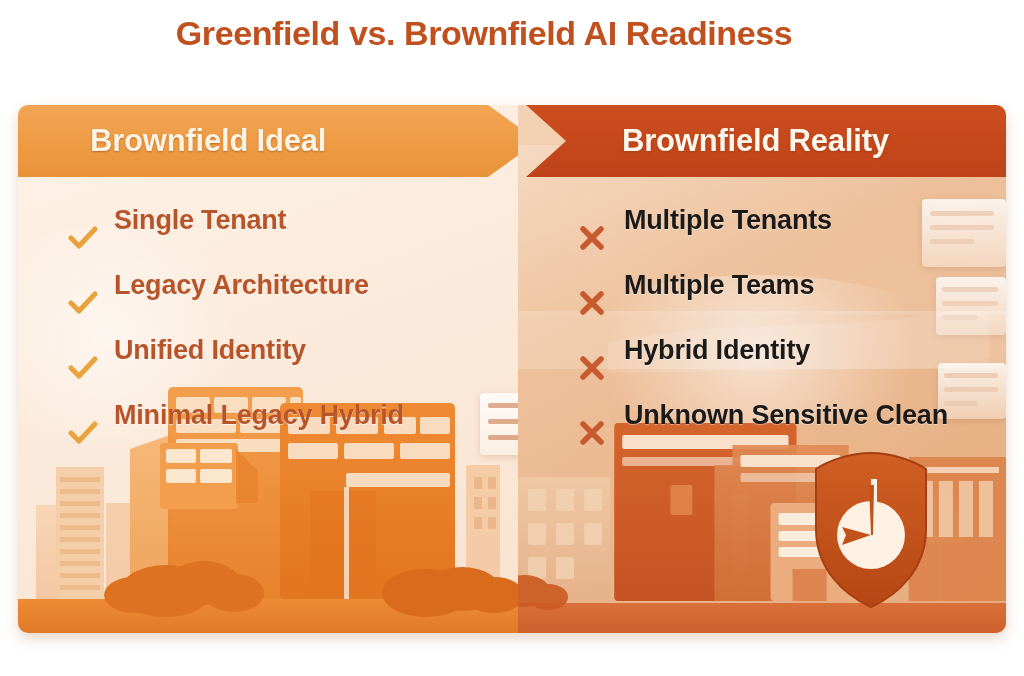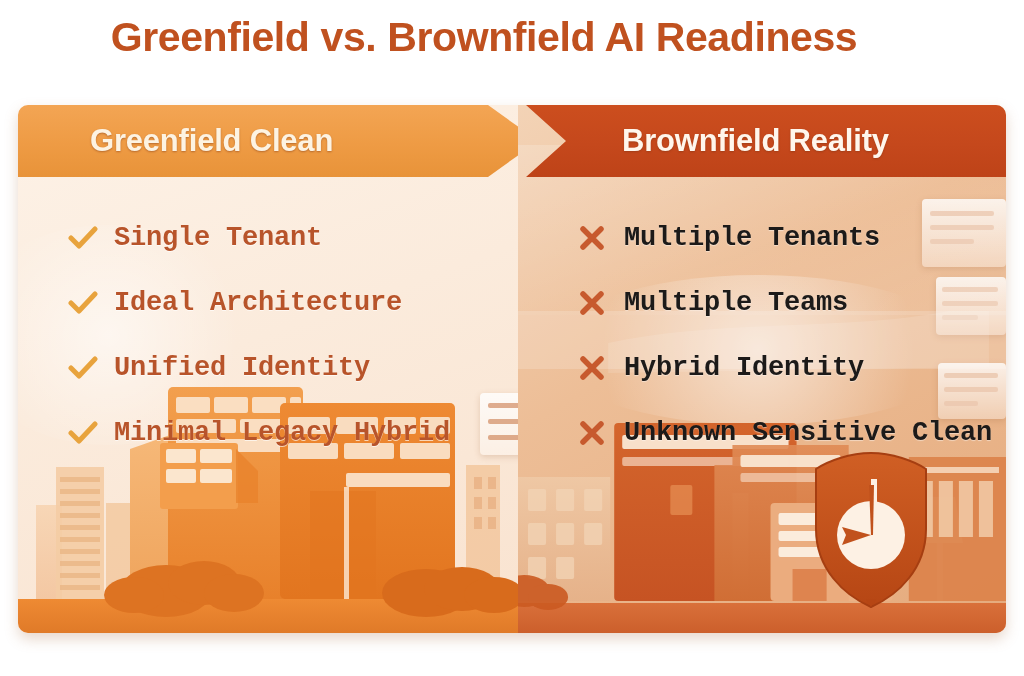--- a/index.html
+++ b/index.html
@@ -7,21 +7,21 @@
     width:1024px;height:676px;overflow:hidden;
     background:#ffffff;
     font-family:"Liberation Sans", sans-serif;
     position:relative;
   }
 
   
   .title{
     position:absolute;left:0;top:14px;width:968px;
     text-align:center;
-    font-size:41px;
+    font-size:34px;
     font-weight:bold;
     letter-spacing:-0.4px;
     color:#C0511F;
     text-shadow:0 1px 0 rgba(255,255,255,.8);
     white-space:nowrap;
   }
 
   
   .card{
     position:absolute;left:18px;top:105px;
@@ -56,21 +56,21 @@
   .banner-text{
     font-size:31px;font-weight:bold;color:#FDF3E2;
     text-shadow:0 1px 2px rgba(120,50,20,.45);
     white-space:nowrap;letter-spacing:-0.2px;
   }
   .banner-text.dark{color:#FFF6EC;}
 
   
   .list{position:absolute;left:50px;top:100px;z-index:5;}
   .list.right{left:60px;}
-  .row{display:flex;align-items:center;height:65px;font-family:Liberation Mono, monospace;}
+  .row{display:flex;height:65px;}
   .mark{width:46px;flex:0 0 46px;display:flex;align-items:center;justify-content:flex-start;}
   .label{font-size:27px;font-weight:bold;white-space:nowrap;letter-spacing:-0.2px;}
   .label.pos{color:#B8542A;text-shadow:0 1px 0 rgba(255,255,255,.65);}
   .label.neg{color:#1C1A19;text-shadow:0 1px 1px rgba(255,255,255,.45);}
 
   
   .art{position:absolute;left:0;top:0;width:100%;height:100%;z-index:1;pointer-events:none;}
   .ground-left{
     position:absolute;left:0;bottom:0;width:100%;height:34px;
     background:linear-gradient(180deg,#EE8A33,#E07A28);
@@ -201,41 +201,41 @@
 
     <div class="ghost" style="left:462px;top:288px;width:70px;height:62px;">
       <div class="ghost-line" style="left:8px;top:10px;width:50px;"></div>
       <div class="ghost-line" style="left:8px;top:26px;width:50px;"></div>
       <div class="ghost-line" style="left:8px;top:42px;width:50px;"></div>
     </div>
 
     <div class="haze" style="left:-60px;top:120px;width:300px;height:220px;"></div>
 
     <div class="banner banner-left">
-      <span class="banner-text">Greenfield Clean</span>
+      <span class="banner-text">Brownfield Ideal</span>
     </div>
 
     <div class="list">
 
       <div class="row">
         <span class="mark">
           <svg width="30" height="26" viewBox="0 0 30 26">
               <path d="M3 13 L11 21 L27 4" fill="none" stroke="#E8A33D" stroke-width="5" stroke-linecap="round" stroke-linejoin="round"></path>
             </svg>
         </span>
         <span class="label pos">Single Tenant</span>
       </div>
 
       <div class="row">
         <span class="mark">
           <svg width="30" height="26" viewBox="0 0 30 26">
               <path d="M3 13 L11 21 L27 4" fill="none" stroke="#E8A33D" stroke-width="5" stroke-linecap="round" stroke-linejoin="round"></path>
             </svg>
         </span>
-        <span class="label pos">Ideal Architecture</span>
+        <span class="label pos">Legacy Architecture</span>
       </div>
 
       <div class="row">
         <span class="mark">
           <svg width="30" height="26" viewBox="0 0 30 26">
               <path d="M3 13 L11 21 L27 4" fill="none" stroke="#E8A33D" stroke-width="5" stroke-linecap="round" stroke-linejoin="round"></path>
             </svg>
         </span>
         <span class="label pos">Unified Identity</span>
       </div>

